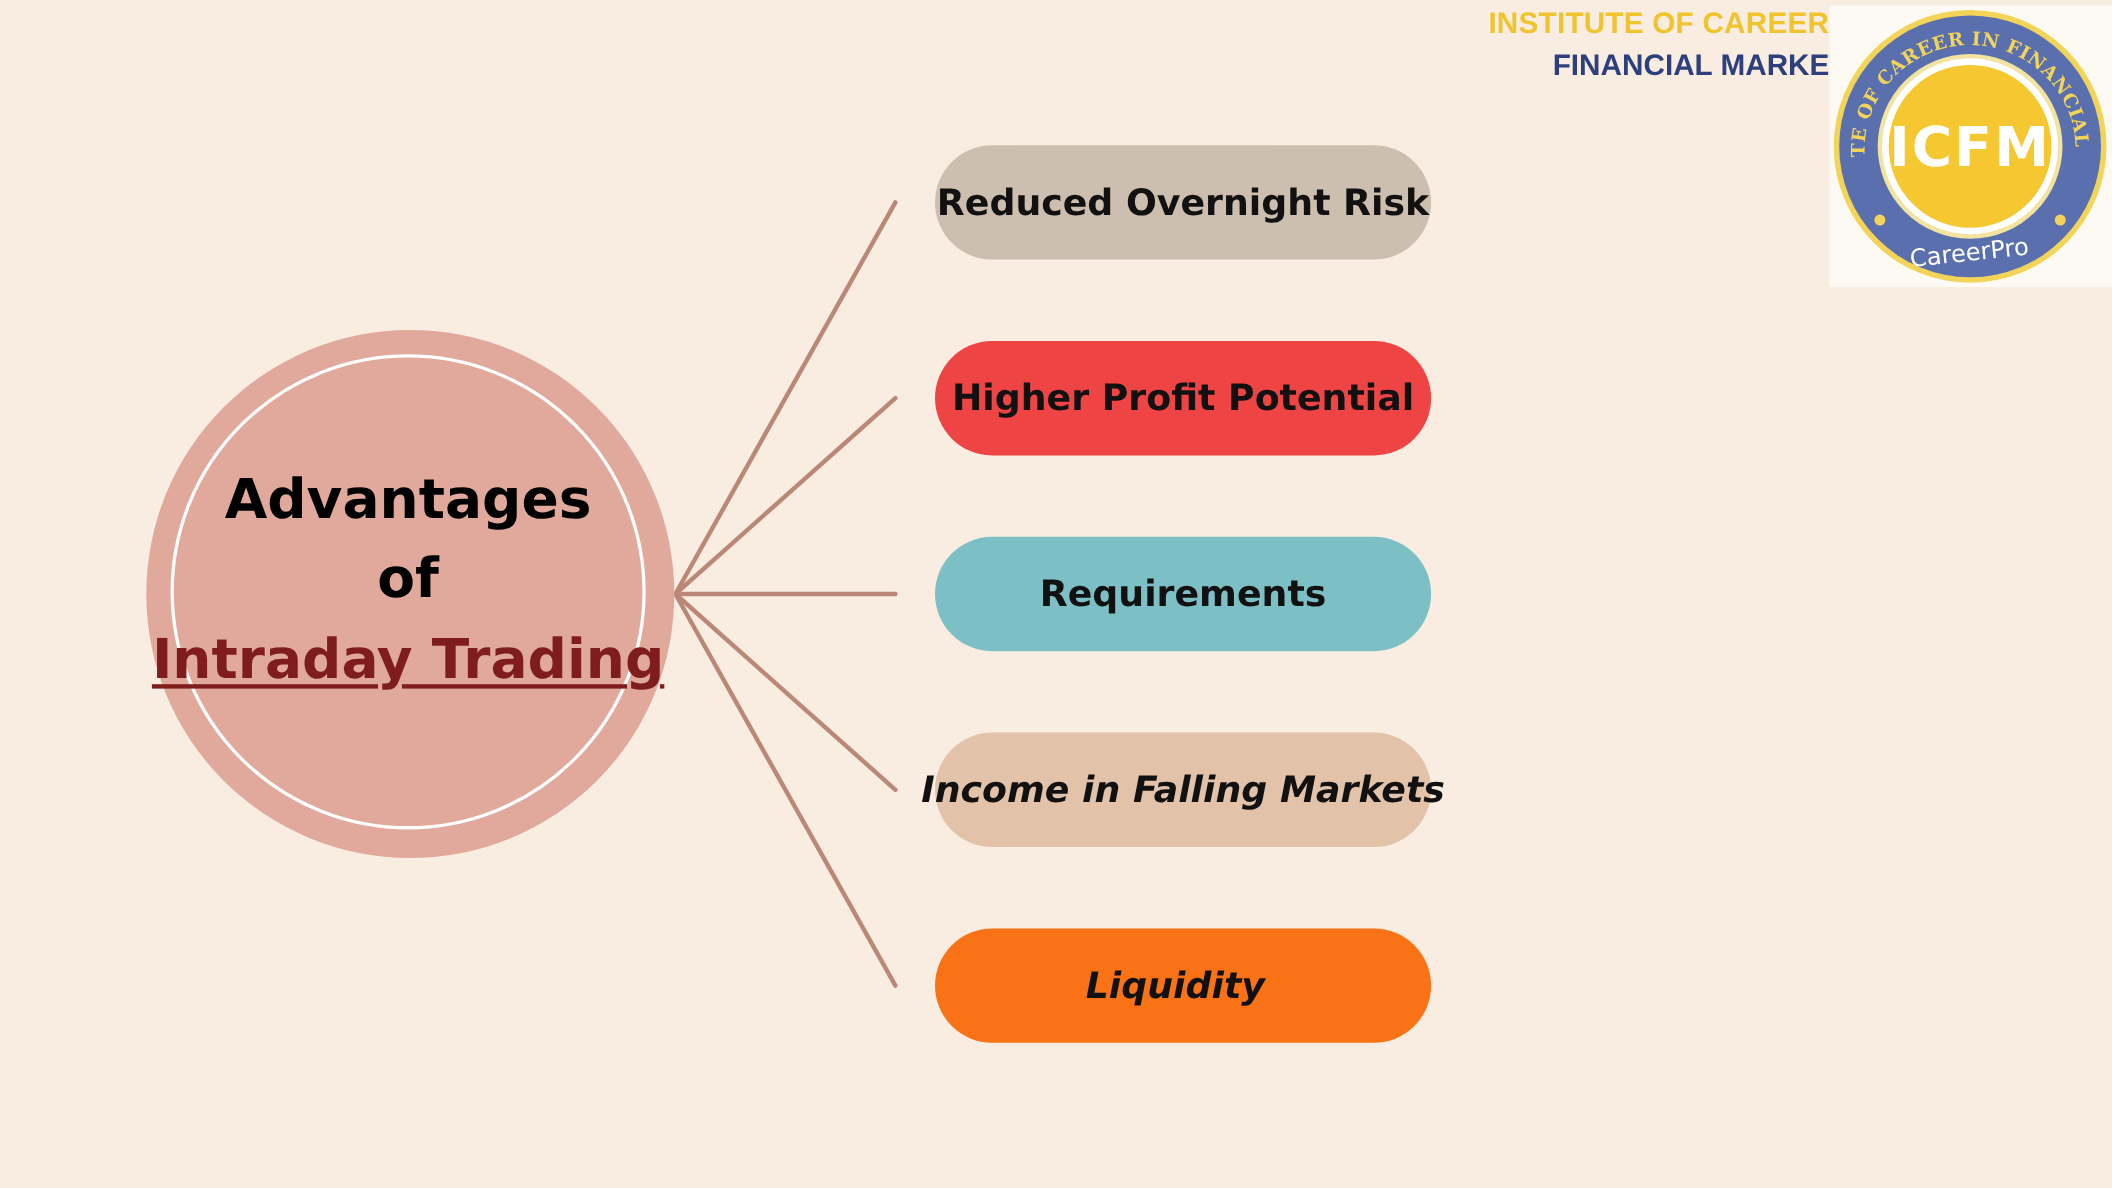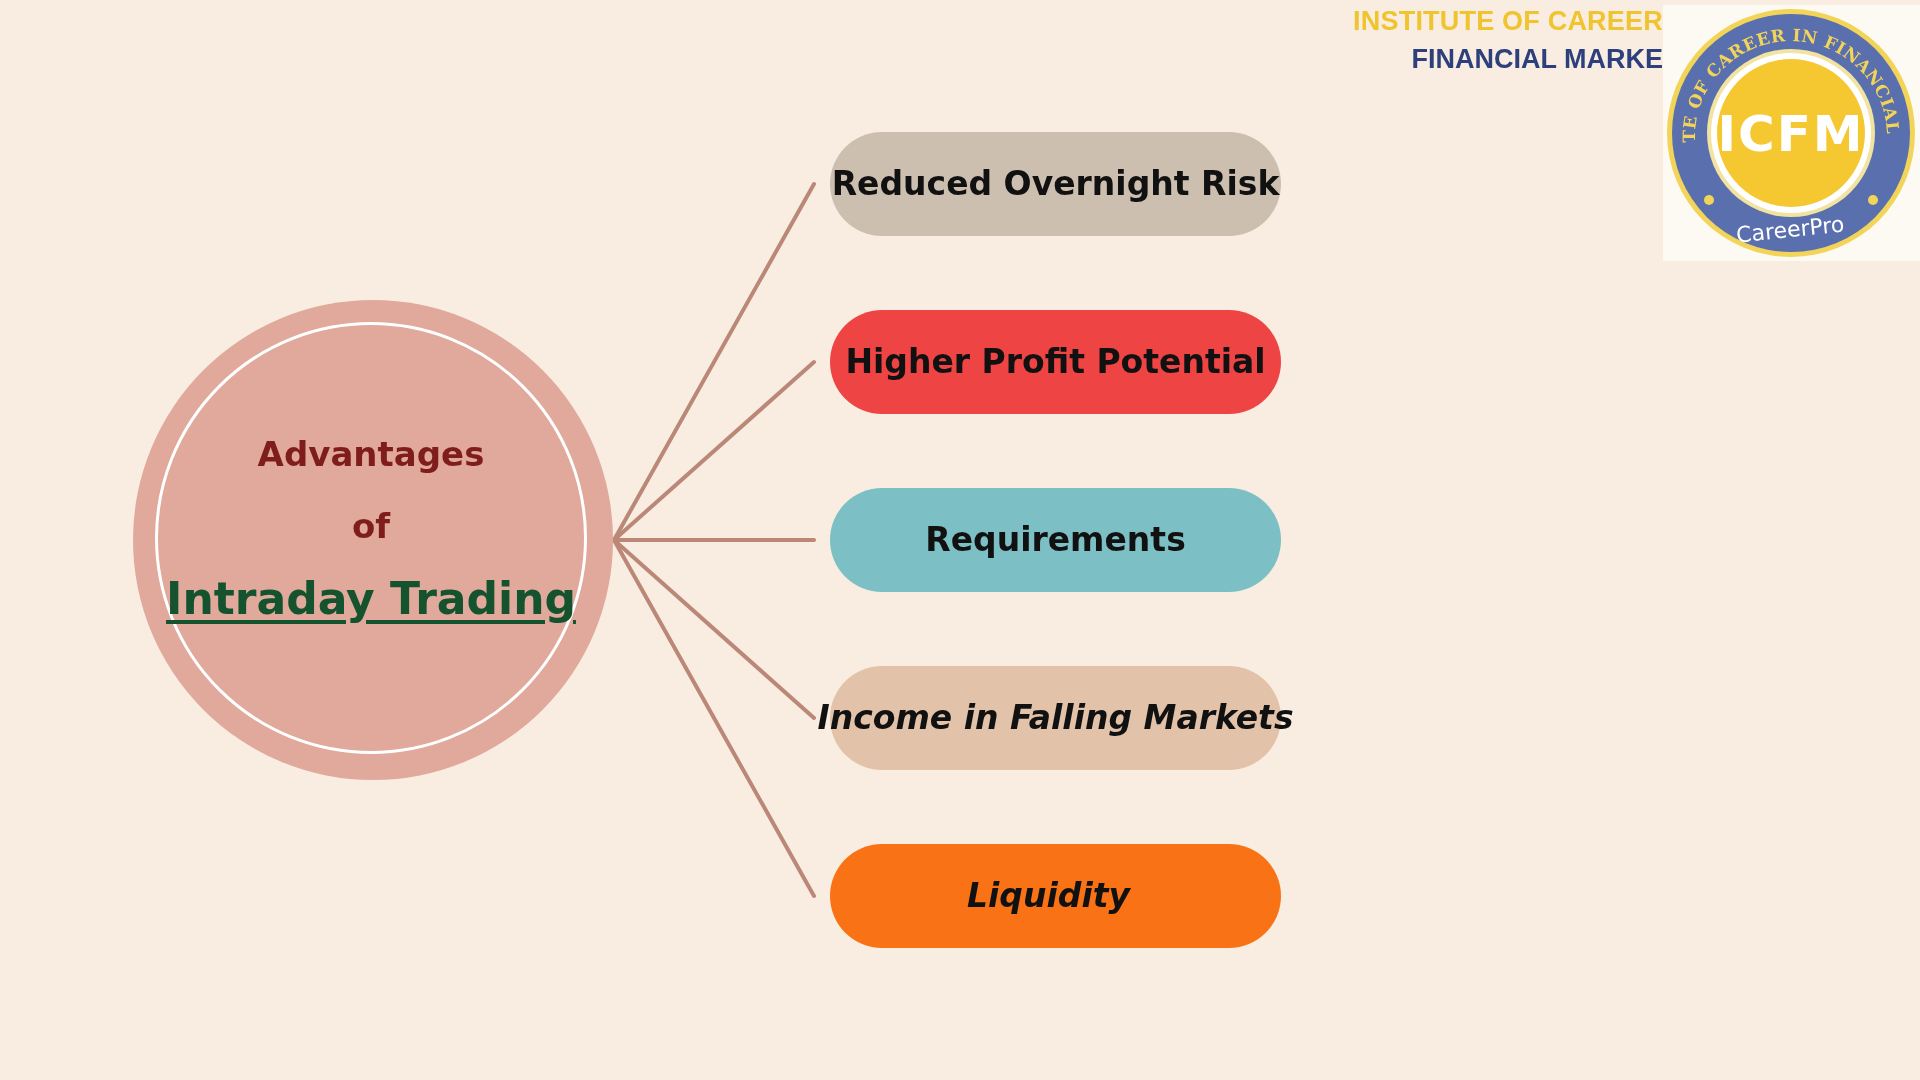--- a/index.html
+++ b/index.html
@@ -14,29 +14,29 @@
     position: absolute; left: 133px; top: 300px; width: 480px; height: 480px;
     border-radius: 50%; background: #e0a99b;
   }
   .hub-inner {
     position: absolute; left: 22px; top: 22px; width: 432px; height: 432px;
     border-radius: 50%; border: 3px solid #ffffff; box-sizing: border-box;
     display: flex; flex-direction: column; align-items: center; justify-content: center;
     text-align: center; padding-bottom: 22px;
   }
   .hub-line1, .hub-line2 {
-    font-weight: bold; color: #7f1d1d; font-size: 34px; line-height: 72px;
+    font-weight: bold; color: #000000; font-size: 50px; line-height: 72px;
   }
   .hub-line3, .hub-line4 {
-    font-weight: bold; color: #14532d; font-size: 44px; line-height: 74px;
+    font-weight: bold; color: #7f1d1d; font-size: 50px; line-height: 74px;
     text-decoration: underline; text-decoration-thickness: 4px; text-underline-offset: 6px;
     white-space: nowrap;
   }
   .pill {
-    position: absolute; left: 830px; width: 451px; height: 104px; border-radius: 52px;
+    position: absolute; left: 850px; width: 451px; height: 104px; border-radius: 52px;
     display: flex; align-items: center; justify-content: center; text-align: center;
     font-weight: bold; font-size: 33px; line-height: 48px; color: #111111;
     white-space: nowrap; box-sizing: border-box;
   }
   .pill .pill-text { display: block; }
   .header {
     position: absolute; top: 2px; right: 222px; text-align: center;
     font-family: "Liberation Sans", sans-serif; font-weight: bold;
   }
   .header .line1 { color: #f0c42e; font-size: 27px; line-height: 38px; letter-spacing: 0.2px; }

